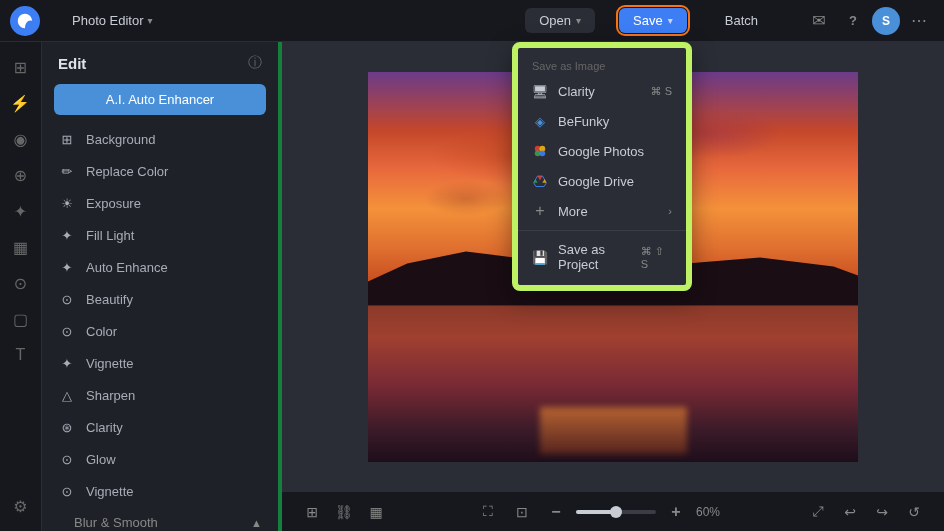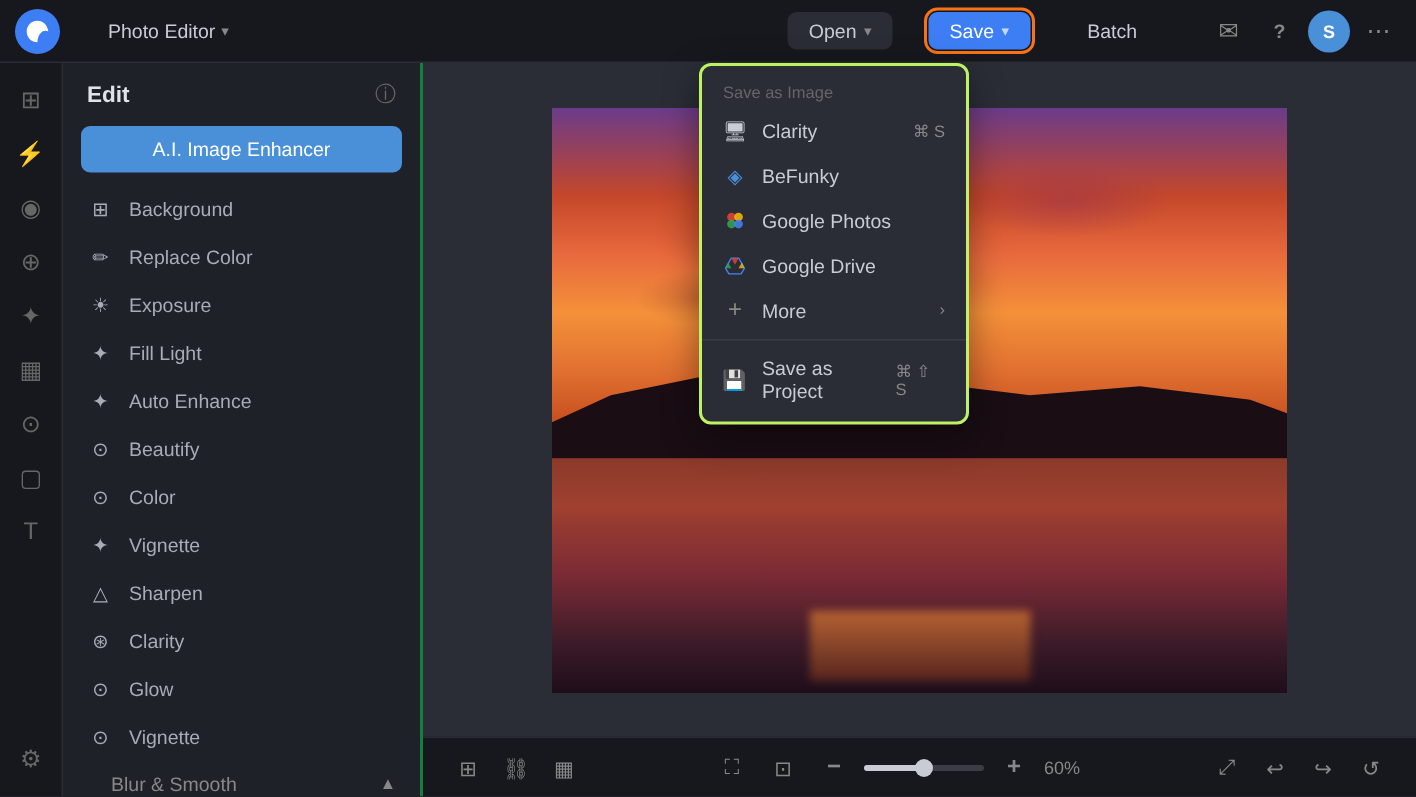--- a/index.html
+++ b/index.html
@@ -100,21 +100,21 @@
       background: none; border: none;
     }
     .rail-icon.active { color: #4a90d9; }
 
     
     .sidebar {
       width: 240px;
       background: #1e2128;
       display: flex;
       flex-direction: column;
-      border-right: 2px solid #15803d;
+      border-right: 4px solid #15803d;
       overflow-y: auto;
     }
     .sidebar::-webkit-scrollbar { width: 4px; }
     .sidebar::-webkit-scrollbar-track { background: transparent; }
     .sidebar::-webkit-scrollbar-thumb { background: #3a3d45; border-radius: 2px; }
 
     .sidebar-header {
       display: flex; align-items: center; justify-content: space-between;
       padding: 12px 16px 8px;
     }
@@ -263,24 +263,24 @@
       position: absolute;
       left: 0; top: 0; bottom: 0;
       width: 50%;
       background: #c8ccd4;
       border-radius: 2px;
     }
     .zoom-label { font-size: 12px; color: #888; }
     .dropdown-menu {
       position: absolute;
       top: 42px;
-      left: 466px;
+      left: 512px;
       width: 180px;
       background: #2a2d35;
-      border: 2px solid #bef264;
+      border: 6px solid #bef264;
       border-radius: 8px;
       box-shadow: 0 8px 24px rgba(0,0,0,0.4);
       z-index: 200;
       padding: 6px 0;
     }
     .dropdown-section-label {
       padding: 6px 14px 4px;
       font-size: 11px; color: #666; font-weight: 500;
       text-transform: none;
     }
@@ -370,21 +370,21 @@
         <span>⚙</span>
       </button>
   </div>
 
   <div class="sidebar">
     <div class="sidebar-header">
       <span class="sidebar-title">Edit</span>
       <span class="info-icon">ⓘ</span>
     </div>
     <button class="sidebar-active-btn">
-      <span>A.I. Image Enhancer</span>
+      <span>A.I. Auto Enhancer</span>
     </button>
 
     <div class="sidebar-item">
       <span class="sidebar-item-icon">⊞</span>
       <span>Background</span>
     </div>
     <div class="sidebar-item">
       <span class="sidebar-item-icon">✏</span>
       <span>Replace Color</span>
     </div>

